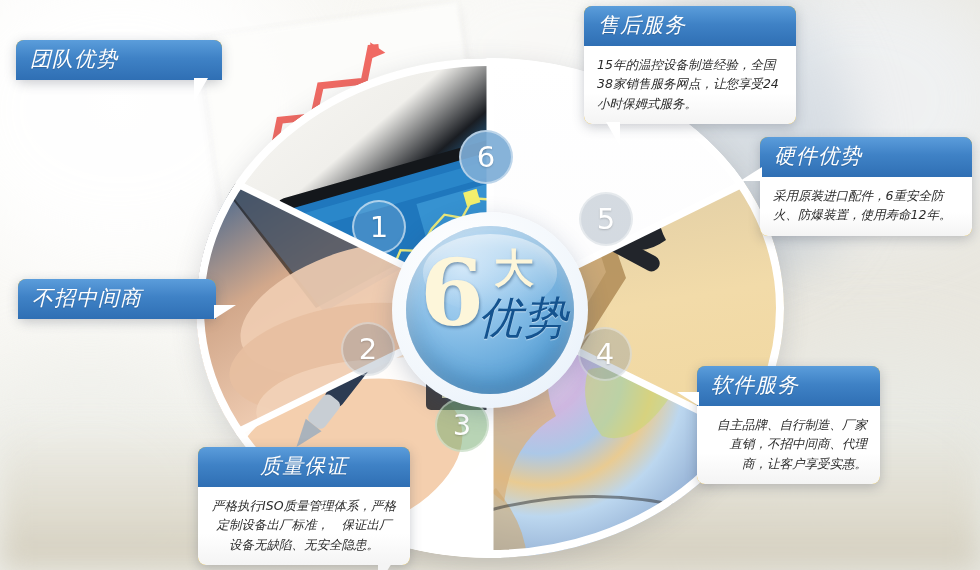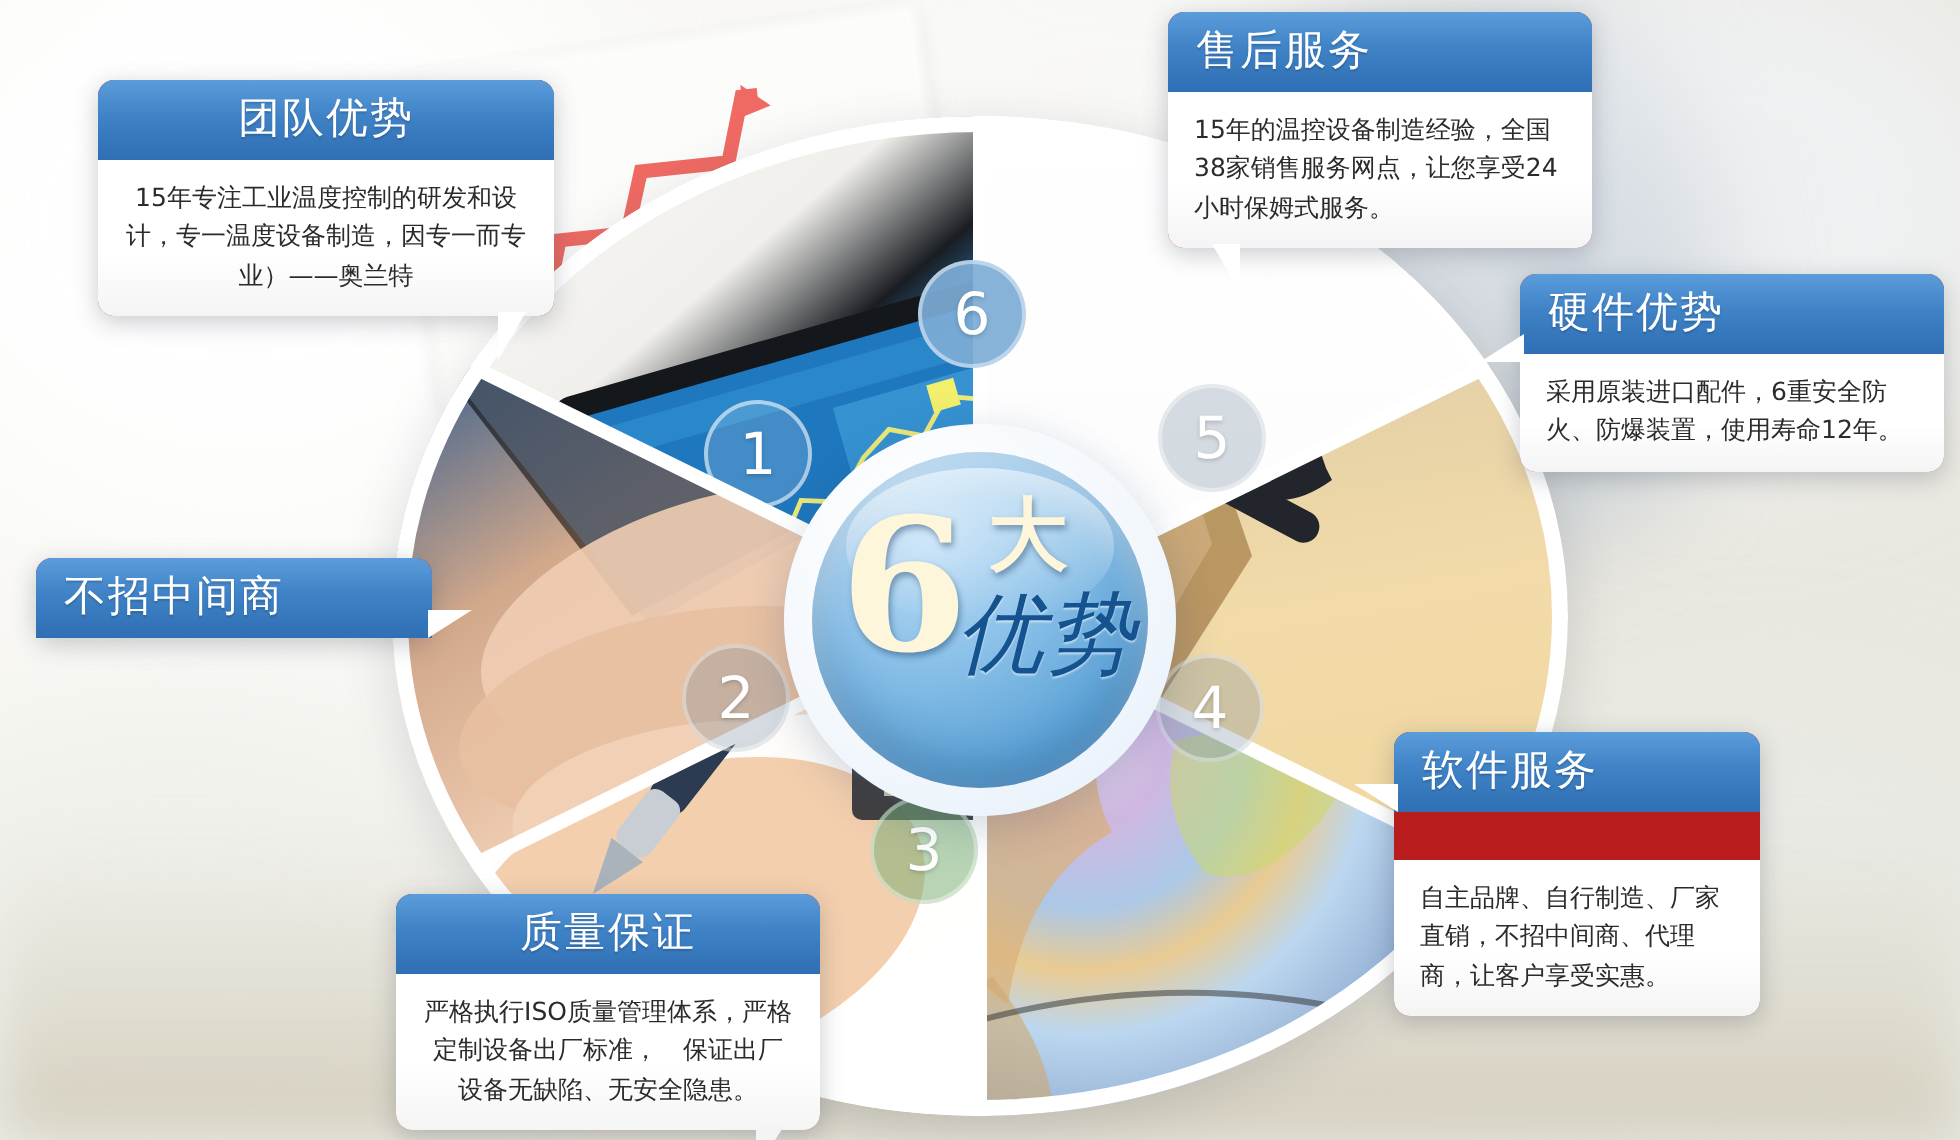--- a/index.html
+++ b/index.html
@@ -96,41 +96,42 @@
   }
   .hub .ys{
     position:absolute;left:72px;top:70px;
     font-size:44px;line-height:1;color:#14538f;font-weight:400;font-style:italic;
     letter-spacing:1px;
     text-shadow:0 1px 1px rgba(255,255,255,.55);
   }
 
   
   .card{
-    position:absolute;border-radius:8px;background:#b91c1c;
+    position:absolute;border-radius:8px;background:#eab308;
     box-shadow:0 3px 12px rgba(60,70,85,.28);
     overflow:visible;
+    font-style:italic;
   }
   .card .hd{
     border-radius:8px 8px 0 0;
     background:linear-gradient(180deg,#5b9ddb 0%,#3f82c6 45%,#2f6fb4 100%);
     color:#ffffff;font-size:21px;line-height:1;
     padding:9px 14px 10px 14px;letter-spacing:1px;
     text-shadow:0 1px 1px rgba(0,0,0,.18);
   }
   .card .bd{
     padding:9px 13px 11px 13px;color:#2b2b2b;font-size:12.5px;line-height:1.55;
     background:linear-gradient(180deg,#ffffff 0%,#ffffff 60%,#f4f4f4 100%);
     border-radius:0 0 8px 8px;
   }
-  .card .bd.ctr{text-align:left;margin-top:24px;}
+  .card .bd.ctr{text-align:right;}
   .tail{position:absolute;width:0;height:0;}
 
   
-  #card-team{left:49px;top:40px;width:228px;text-align:center;}
+  #card-team{left:16px;top:40px;width:206px;}
   #card-team .tail{right:14px;bottom:-22px;border-left:14px solid #ffffff;border-bottom:24px solid transparent;}
   #card-after{left:584px;top:6px;width:212px;}
   #card-after .tail{left:22px;bottom:-22px;border-right:14px solid #ffffff;border-bottom:24px solid transparent;}
   #card-hw{left:760px;top:137px;width:212px;}
   #card-hw .tail{left:-20px;top:30px;border-right:22px solid #ffffff;border-top:14px solid transparent;}
   #card-sw{left:697px;top:366px;width:183px;}
   #card-sw .tail{left:-20px;top:26px;border-right:22px solid #ffffff;border-bottom:14px solid transparent;}
   #card-quality{left:198px;top:447px;width:212px;text-align:center;}
   #card-quality .tail{right:18px;bottom:-20px;border-left:14px solid #f4f4f4;border-bottom:22px solid transparent;}
   #card-tech{left:18px;top:279px;width:198px;}
@@ -338,21 +339,20 @@
   <div class="hub-ring"></div>
   <div class="hub">
     <div class="gloss"></div>
     <div class="six">6</div>
     <div class="da">大</div>
     <div class="ys">优势</div>
   </div>
 
   <div class="card" id="card-team">
     <div class="hd">团队优势</div>
-    <div class="bd">15年专注工业温度控制的研发和设计，专一温度设备制造，因专一而专业）——奥兰特</div>
     <div class="tail"></div>
   </div>
 
   <div class="card" id="card-after">
     <div class="hd">售后服务</div>
     <div class="bd">15年的温控设备制造经验，全国38家销售服务网点，让您享受24小时保姆式服务。</div>
     <div class="tail"></div>
   </div>
 
   <div class="card" id="card-hw">

